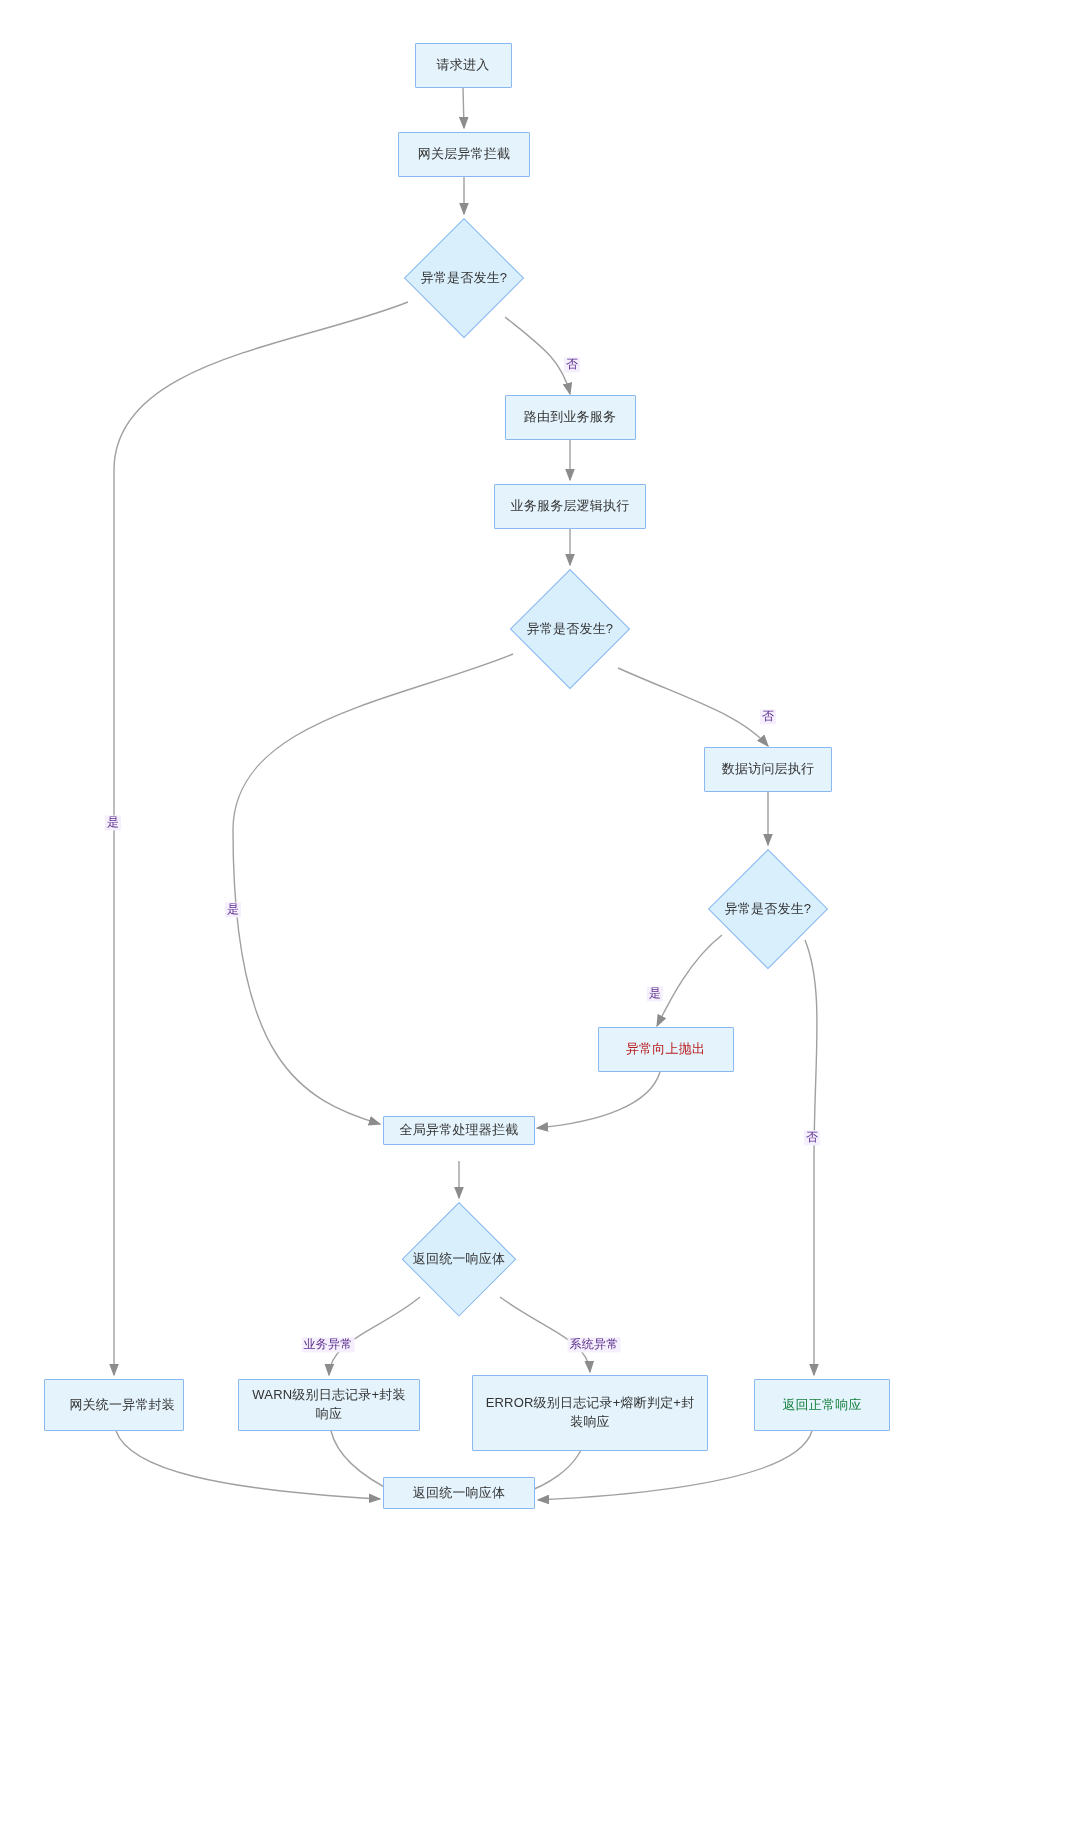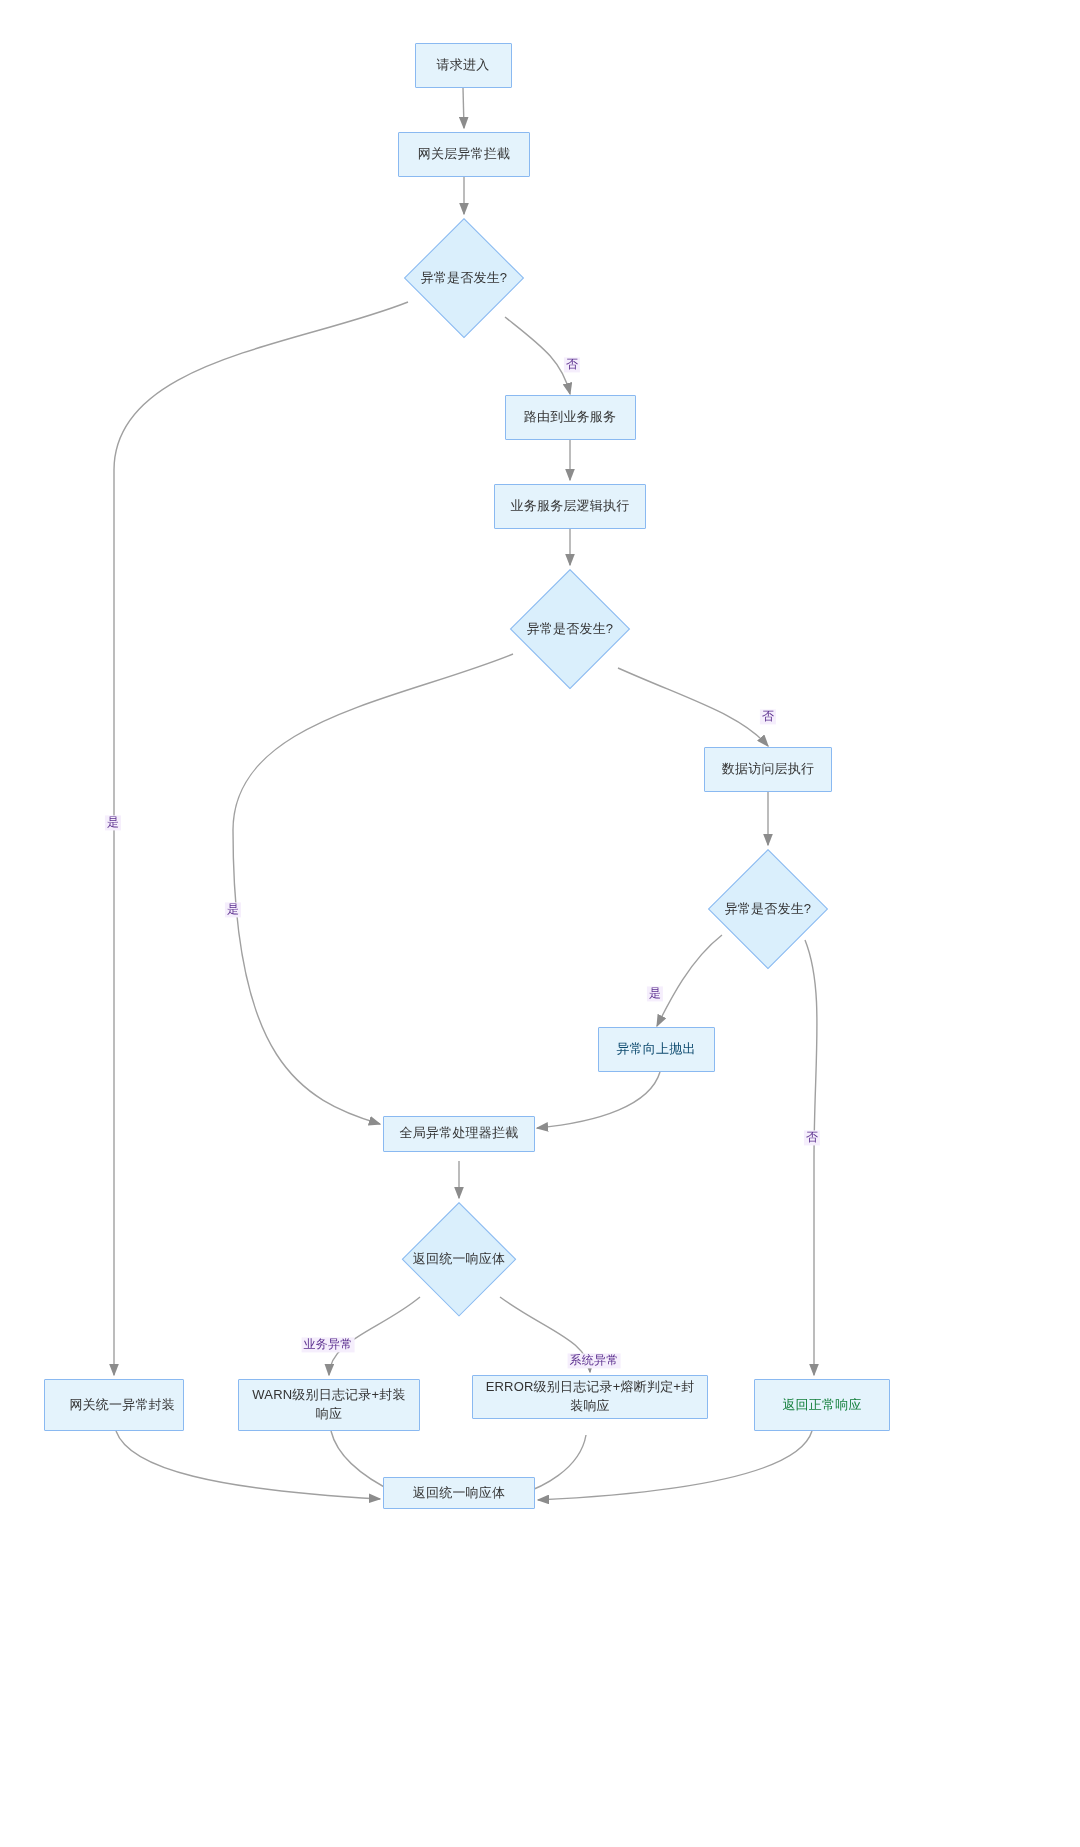--- a/index.html
+++ b/index.html
@@ -140,50 +140,50 @@
         <div class="diamond-shape" style="width: 84.8528px; height: 84.8528px; background: rgb(218, 239, 252); border-color: rgb(138, 185, 241);"></div>
         <div class="diamond-label" style="color: rgb(51, 51, 51);">异常是否发生?</div>
       </div>
       <div class="node process" style="left: 704px; top: 746.5px; width: 128px; height: 45px; background: rgb(228, 243, 252); border-color: rgb(138, 185, 241); color: rgb(51, 51, 51);">
         <span>数据访问层执行</span>
       </div>
       <div class="diamond-wrap" style="left: 708px; top: 849px; width: 120px; height: 120px;">
         <div class="diamond-shape" style="width: 84.8528px; height: 84.8528px; background: rgb(218, 239, 252); border-color: rgb(138, 185, 241);"></div>
         <div class="diamond-label" style="color: rgb(51, 51, 51);">异常是否发生?</div>
       </div>
-      <div class="node process" style="left: 597.5px; top: 1026.5px; width: 117px; height: 45px; background: rgb(228, 243, 252); border-color: rgb(138, 185, 241); color: #0c4a6e;">
+      <div class="node process" style="left: 597.5px; top: 1026.5px; width: 136px; height: 45px; background: rgb(228, 243, 252); border-color: rgb(138, 185, 241); color: #b91c1c;">
         <span>异常向上抛出</span>
       </div>
-      <div class="node process" style="left: 383px; top: 1115.5px; width: 152px; height: 36px; background: rgb(228, 243, 252); border-color: rgb(138, 185, 241); color: rgb(51, 51, 51);">
+      <div class="node process" style="left: 383px; top: 1115.5px; width: 152px; height: 29px; background: rgb(228, 243, 252); border-color: rgb(138, 185, 241); color: rgb(51, 51, 51);">
         <span>全局异常处理器拦截</span>
       </div>
       <div class="diamond-wrap" style="left: 402px; top: 1202px; width: 114px; height: 114px;">
         <div class="diamond-shape" style="width: 80.6102px; height: 80.6102px; background: rgb(218, 239, 252); border-color: rgb(138, 185, 241);"></div>
         <div class="diamond-label" style="color: rgb(51, 51, 51);">返回统一响应体</div>
       </div>
       <div class="node process" style="left: 44px; top: 1379px; width: 140px; height: 52px; background: rgb(228, 243, 252); border-color: rgb(138, 185, 241); color: rgb(51, 51, 51); justify-content: flex-end;">
         <span>网关统一异常封装</span>
       </div>
       <div class="node process" style="left: 238px; top: 1379px; width: 182px; height: 52px; background: rgb(228, 243, 252); border-color: rgb(138, 185, 241); color: rgb(51, 51, 51);">
         <span>WARN级别日志记录+封装响应</span>
       </div>
-      <div class="node process" style="left: 472px; top: 1375px; width: 236px; height: 44px; background: rgb(228, 243, 252); border-color: rgb(138, 185, 241); color: rgb(51, 51, 51);">
+      <div class="node process" style="left: 472px; top: 1375px; width: 236px; height: 76px; background: rgb(228, 243, 252); border-color: rgb(138, 185, 241); color: rgb(51, 51, 51);">
         <span>ERROR级别日志记录+熔断判定+封装响应</span>
       </div>
       <div class="node process" style="left: 754px; top: 1379px; width: 136px; height: 52px; background: rgb(228, 243, 252); border-color: rgb(138, 185, 241); color: #15803d;">
         <span>返回正常响应</span>
       </div>
       <div class="node process" style="left: 383px; top: 1477px; width: 152px; height: 32px; background: rgb(228, 243, 252); border-color: rgb(138, 185, 241); color: rgb(51, 51, 51);">
         <span>返回统一响应体</span>
       </div>
     </div>
   <div id="labels-layer">
       <div class="edge-label" style="left: 113px; top: 823px; color: rgb(91, 47, 142); background: rgb(245, 238, 252);">是</div>
       <div class="edge-label" style="left: 572px; top: 365px; color: rgb(91, 47, 142); background: rgb(245, 238, 252);">否</div>
       <div class="edge-label" style="left: 233px; top: 910px; color: rgb(91, 47, 142); background: rgb(245, 238, 252);">是</div>
       <div class="edge-label" style="left: 768px; top: 717px; color: rgb(91, 47, 142); background: rgb(245, 238, 252);">否</div>
       <div class="edge-label" style="left: 655px; top: 994px; color: rgb(91, 47, 142); background: rgb(245, 238, 252);">是</div>
       <div class="edge-label" style="left: 812px; top: 1138px; color: rgb(91, 47, 142); background: rgb(245, 238, 252);">否</div>
       <div class="edge-label" style="left: 328px; top: 1345px; color: rgb(91, 47, 142); background: rgb(245, 238, 252);">业务异常</div>
-      <div class="edge-label" style="left: 594px; top: 1345px; color: rgb(91, 47, 142); background: rgb(245, 238, 252); margin-top: 16px;">系统异常</div>
+      <div class="edge-label" style="left: 594px; top: 1345px; color: rgb(91, 47, 142); background: rgb(245, 238, 252);">系统异常</div>
     </div>
 
 </div>
 
 </body></html>

